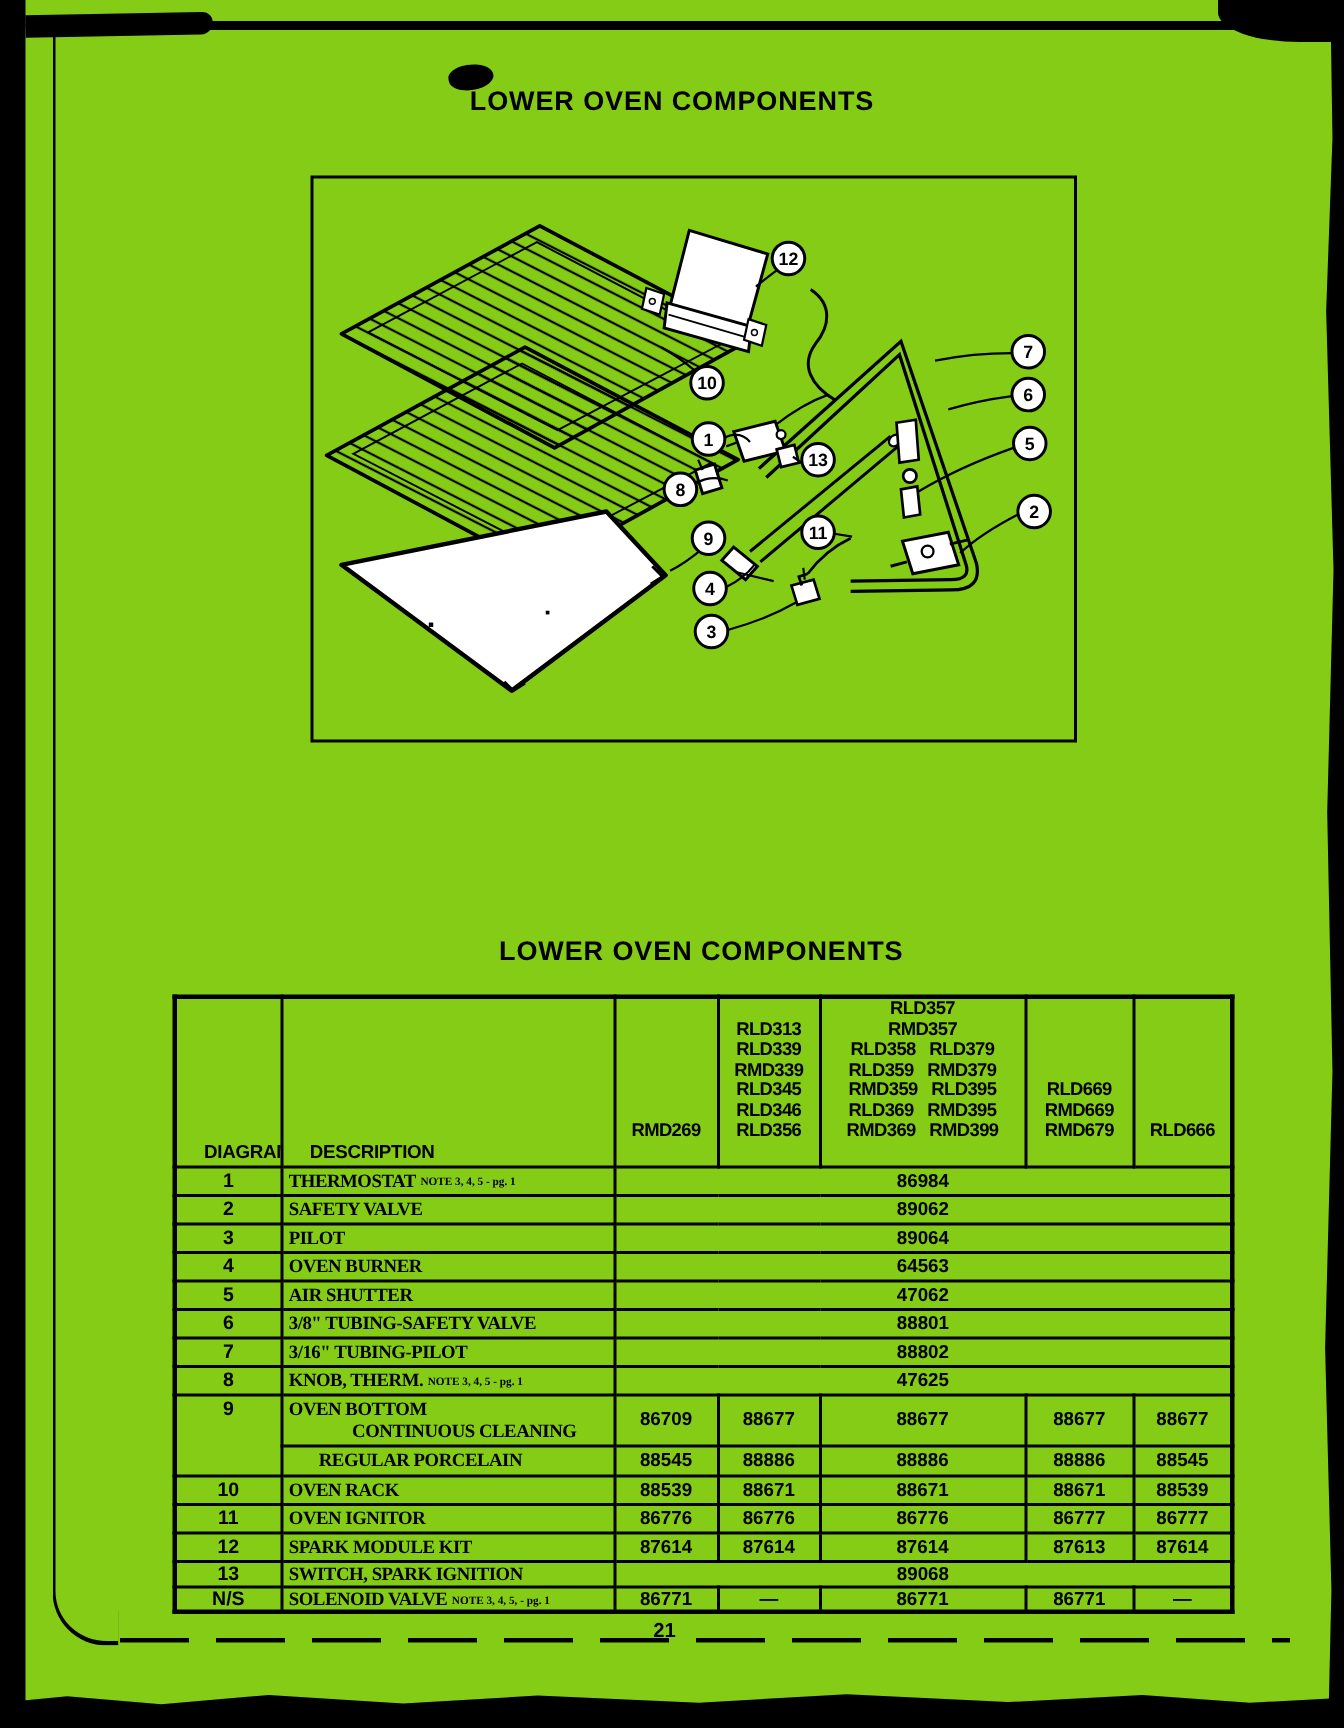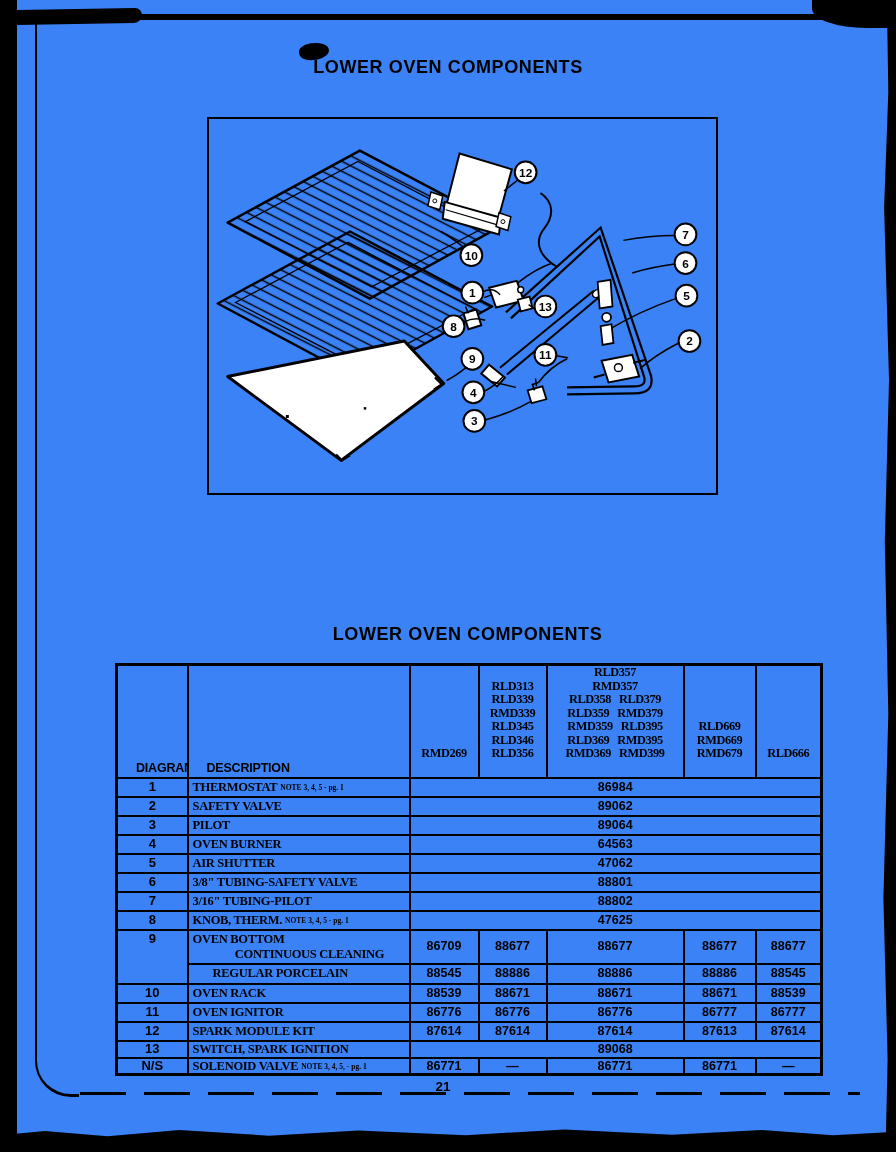--- a/index.html
+++ b/index.html
@@ -1,16 +1,16 @@
 <!DOCTYPE html>
 <html><head>
 <meta charset="utf-8">
 <style>
   html,body{margin:0;padding:0;background:#888;}
-  .page{position:relative;width:896px;height:1152px;background:#3b82f6;overflow:hidden;
+  .page{position:relative;width:896px;height:1152px;background:#84cc16;overflow:hidden;
         font-family:"Liberation Sans",sans-serif;color:#000;font-weight:700;}
   .abs{position:absolute;}
 
   
   .bar-left{left:0;top:0;width:17px;height:1152px;background:#000;}
   .bar-right{right:0;top:0;width:14px;height:1152px;background:#000;
     clip-path:polygon(35% 0,100% 0,100% 100%,25% 100%,40% 92%,10% 78%,45% 62%,20% 47%,50% 33%,15% 18%,45% 8%);}
   .smear-top{left:17px;top:14px;width:866px;height:6px;background:#000;border-radius:3px;}
   .smear-top-left{left:17px;top:9px;width:125px;height:15px;background:#000;
     border-radius:0 10px 12px 0;transform:rotate(-1deg);}
@@ -35,21 +35,21 @@
   .co-txt{font:700 12px "Liberation Sans",sans-serif;text-anchor:middle;}
 
   
   .tbl-wrap{left:115px;top:663px;}
   table{border-collapse:collapse;table-layout:fixed;width:705px;border:3px solid #000;}
   td{border:2px solid #000;overflow:hidden;padding:0;line-height:1.15;}
   .hh{height:102px;}
   .h19{height:19px;} .h34{height:34px;} .h20{height:20px;} .h16{height:16px;}
   .hb{vertical-align:bottom;text-align:left;padding:1px 18px;font-size:12.5px;letter-spacing:-.2px;}
   .models{vertical-align:bottom;text-align:center;font-size:12.3px;line-height:1.1;
-          letter-spacing:-.4px;white-space:pre;padding-bottom:16px;font-family:Liberation Serif, serif;}
+          letter-spacing:-.4px;white-space:pre;padding-bottom:16px;}
   .no{text-align:center;font-size:13px;}
   .desc{text-align:left;padding-left:4px;font-size:12.5px;letter-spacing:-.3px;white-space:nowrap;font-family:Liberation Serif, serif;}
   .val{text-align:center;font-size:12.5px;}
   .note{font-size:7.5px;letter-spacing:0;margin-left:3px;vertical-align:1px;}
   .ind1{padding-left:18px;text-align:center;} .ind2{padding-left:24px;}
   .vtop{vertical-align:top;padding-top:1px;}
 </style>
 </head>
 <body>
 

